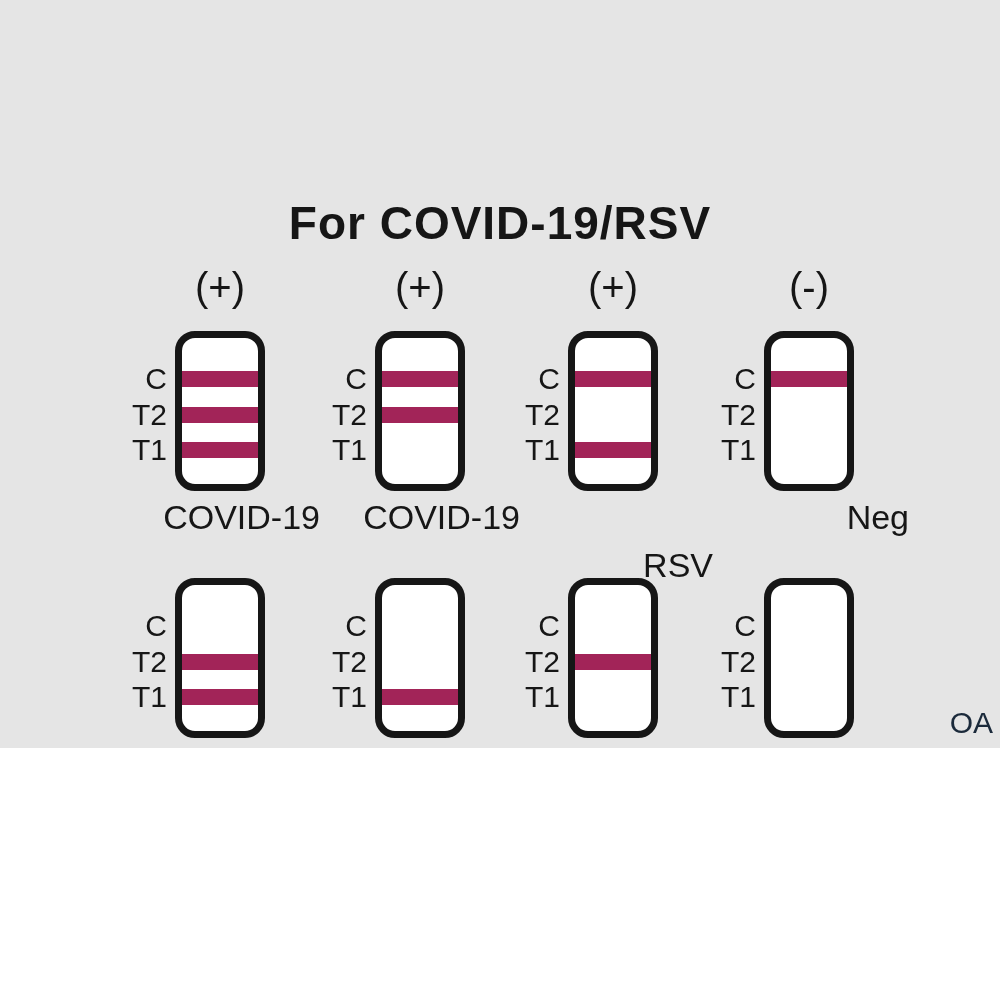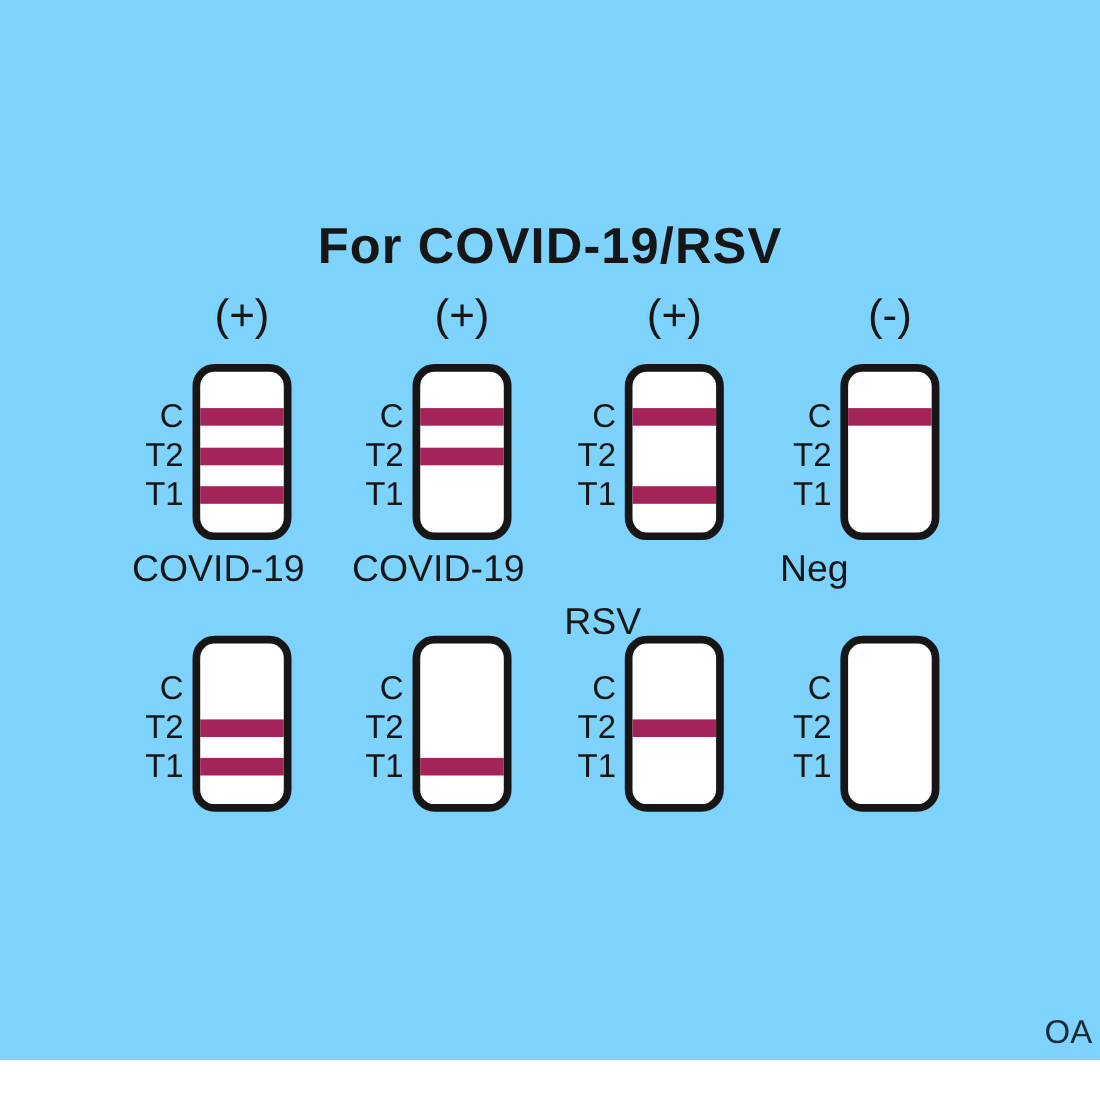--- a/index.html
+++ b/index.html
@@ -3,22 +3,22 @@
 <meta charset="utf-8">
 <style>
   html, body {
     margin: 0;
     padding: 0;
     background: #ffffff;
   }
   #canvas {
     position: relative;
     width: 1000px;
-    height: 964px;
-    background: #7dd3fc;
+    height: 748px;
+    background: #e5e5e5;
     font-family: "Liberation Sans", sans-serif;
     color: #161616;
     overflow: hidden;
   }
   .title {
     position: absolute;
     left: 0;
     top: 196px;
     width: 1000px;
     text-align: center;
@@ -55,21 +55,21 @@
     width: 62px;
     height: 34px;
     line-height: 34px;
     text-align: right;
     font-size: 30px;
     color: #161616;
   }
   .result-label {
     position: absolute;
     width: 200px;
-    text-align: left;
+    text-align: right;
     font-size: 34px;
     line-height: 1.12;
     color: #161616;
   }
   .invalid-label {
     position: absolute;
     left: 0;
     top: 752px;
     width: 1000px;
     text-align: center;

